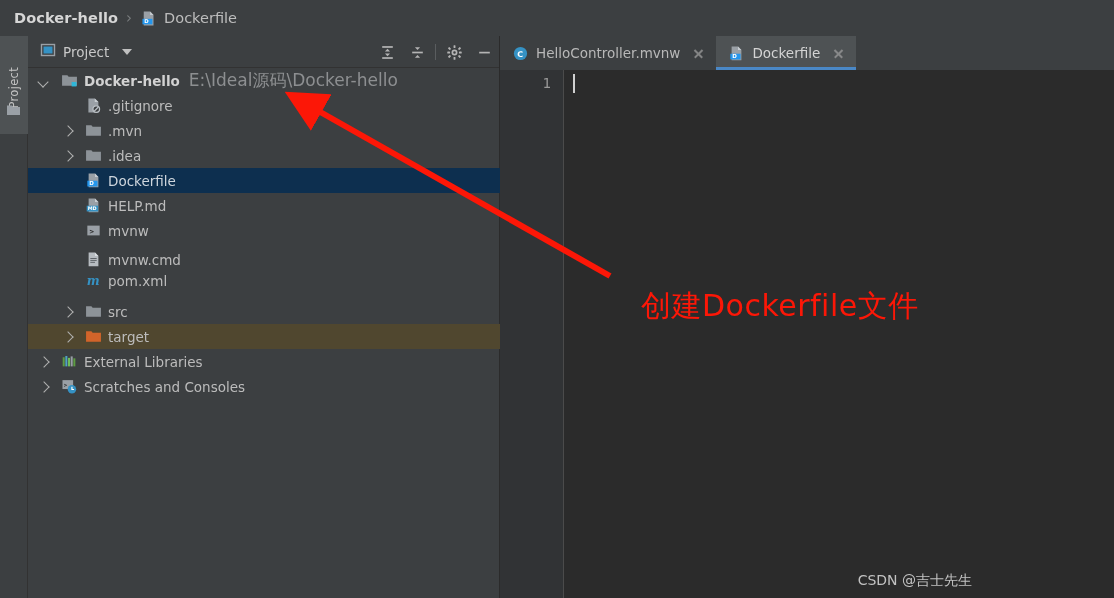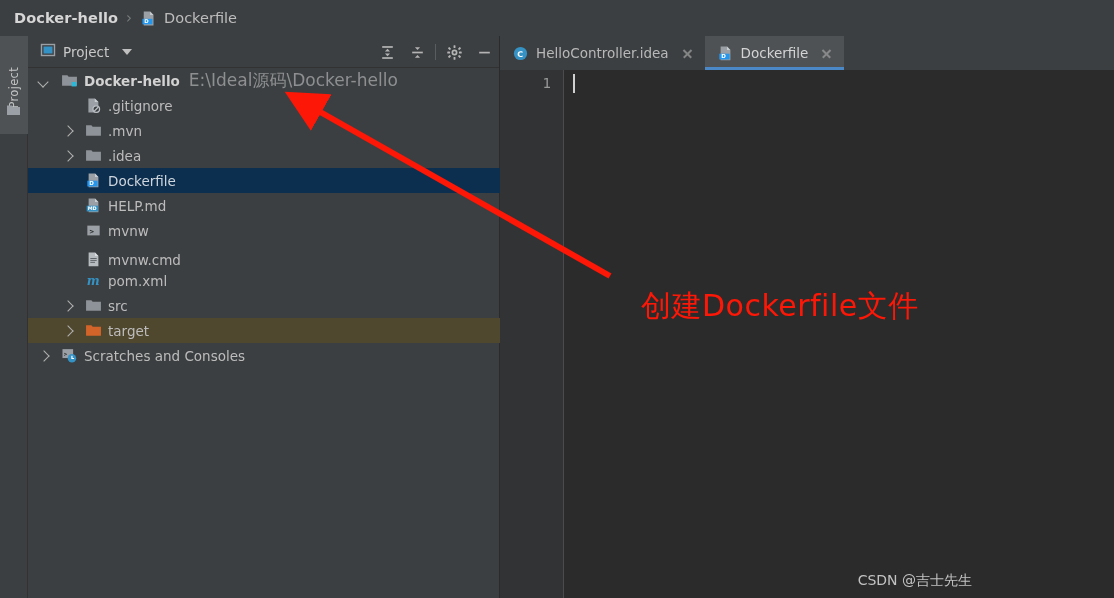--- a/index.html
+++ b/index.html
@@ -339,41 +339,56 @@
           <span class="arrow" style="margin-right: 10px;"></span>
           <span class="tree-icon">
             <span style="display: inline-flex;">
               <svg width="17" height="17" viewBox="0 0 16 16">
                 <text x="1.6" y="12.4" font-family="DejaVu Serif, serif" font-size="11.5" fill="#3592c4" font-style="italic" font-weight="bold">m</text>
               </svg>
             </span>
           </span>
           <span class="tree-label">pom.xml</span>
         </div>
-        <div class="tree-row" style="padding-left: 34px;">
+        <div class="tree-row" style="padding-left: 34px; margin-top: 6px;">
           <span class="arrow closed" style="margin-right: 10px;"></span>
           <span class="tree-icon">
             <span style="display: inline-flex;">
               <svg width="17" height="17" viewBox="0 0 16 16">
                 <path d="M1 3h5l1.2 1.4H15V13H1z" fill="#8d9398"></path>
               </svg>
             </span>
           </span>
           <span class="tree-label">src</span>
         </div>
         <div class="tree-row excluded" style="padding-left: 34px;">
           <span class="arrow closed" style="margin-right: 10px;"></span>
           <span class="tree-icon">
             <span style="display: inline-flex;">
               <svg width="17" height="17" viewBox="0 0 16 16">
                 <path d="M1 3h5l1.2 1.4H15V13H1z" fill="#d2642a"></path>
               </svg>
             </span>
           </span>
           <span class="tree-label">target</span>
+        </div>
+        <div class="tree-row" style="padding-left: 10px;">
+          <span class="arrow closed" style="margin-right: 10px;"></span>
+          <span class="tree-icon">
+            <span style="display: inline-flex;">
+              <svg width="17" height="17" viewBox="0 0 16 16">
+                <rect x="1.6" y="4" width="1.9" height="8.6" fill="#5d9c43"></rect>
+                <rect x="4.1" y="2.8" width="1.9" height="9.8" fill="#4fa3c4"></rect>
+                <rect x="6.6" y="4.6" width="1.9" height="8" fill="#6fbf5a"></rect>
+                <rect x="9.1" y="3.2" width="1.9" height="9.4" fill="#9aa0a6"></rect>
+                <rect x="11.6" y="5" width="1.9" height="7.6" fill="#5d9c43"></rect>
+              </svg>
+            </span>
+          </span>
+          <span class="tree-label">External Libraries</span>
         </div>
         <div class="tree-row" style="padding-left: 10px;">
           <span class="arrow closed" style="margin-right: 10px;"></span>
           <span class="tree-icon">
             <span style="display: inline-flex;">
               <svg width="17" height="17" viewBox="0 0 16 16">
                 <rect x="1.4" y="2" width="10" height="8.4" fill="#9aa0a6"></rect>
                 <text x="2.6" y="8.4" font-family="DejaVu Sans Mono, monospace" font-size="5.4" fill="#2b2b2b" font-weight="bold">&gt;</text>
                 <circle cx="10.3" cy="10.6" r="4" fill="#3592c4"></circle>
                 <path d="M10.3 8.2v2.6h2" stroke="#ffffff" stroke-width="1.1" fill="none"></path>
@@ -387,21 +402,21 @@
 
   <div class="editor-area">
     <div class="tab-bar">
         <div class="tab">
           <span style="display: inline-flex;">
             <svg width="17" height="17" viewBox="0 0 16 16">
               <circle cx="8" cy="8" r="6.2" fill="#3592c4"></circle>
               <text x="5" y="11" font-family="DejaVu Sans, sans-serif" font-size="7.4" fill="#ffffff" font-weight="bold">C</text>
             </svg>
           </span>
-          <span class="tab-label">HelloController.idea</span>
+          <span class="tab-label">HelloController.mvnw</span>
           <span class="tab-close"></span>
         </div>
         <div class="tab active">
           <span style="display: inline-flex;">
             <svg width="17" height="17" viewBox="0 0 16 16">
               <path d="M3.4 1.4h6l3.2 3.2v9.8H3.4z" fill="#9aa0a6"></path>
               <path d="M9.4 1.4l3.2 3.2H9.4z" fill="#c7ccd1"></path>
               <rect x="2.2" y="8.2" width="9.6" height="5.4" fill="#2496ed"></rect>
               <text x="4" y="12.7" font-family="DejaVu Sans, sans-serif" font-size="5.2" fill="#ffffff" font-weight="bold">D</text>
             </svg>

